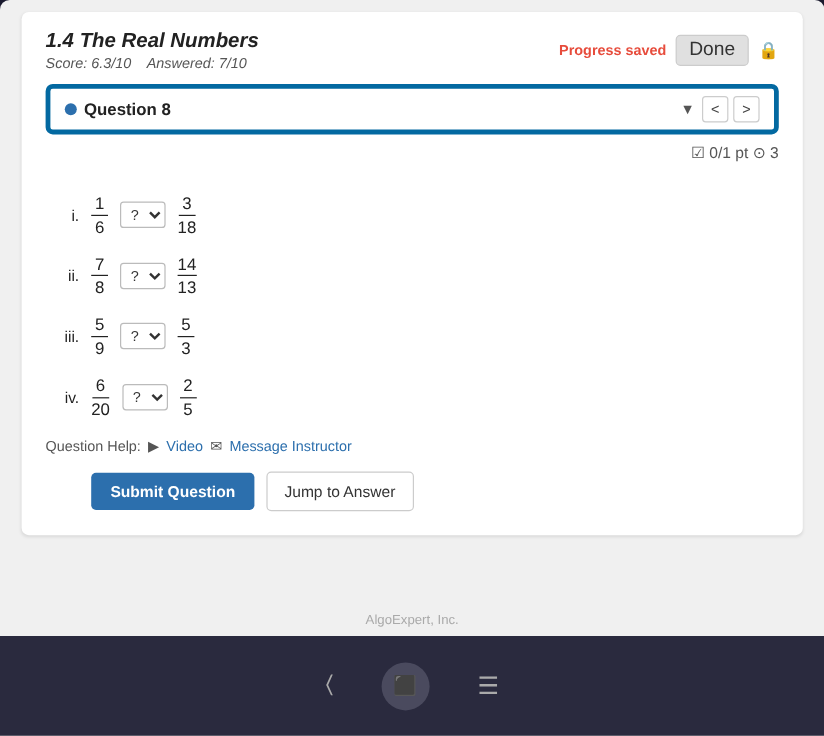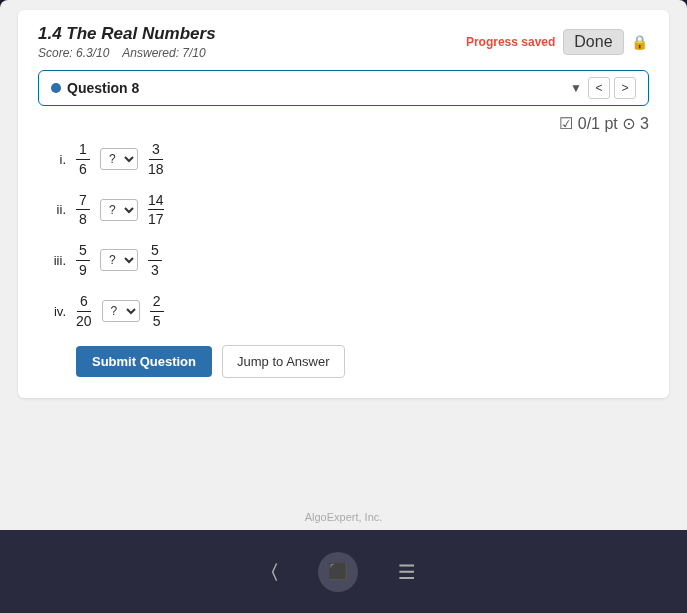--- a/index.html
+++ b/index.html
@@ -82,21 +82,21 @@
     .lock-icon {
       font-size: 14px;
       color: #555;
     }
 
     .question-nav {
       display: flex;
       align-items: center;
       gap: 6px;
       background: white;
-      border: 1px solid #0369a1;
+      border: 4px solid #0369a1;
       border-radius: 6px;
       padding: 6px 12px;
       margin-bottom: 8px;
     }
 
     .question-dot {
       width: 10px;
       height: 10px;
       background: #2c6fad;
       border-radius: 50%;
@@ -132,23 +132,23 @@
       cursor: pointer;
       font-size: 12px;
       display: flex;
       align-items: center;
       justify-content: center;
       color: #444;
     }
 
     .points-line {
       text-align: right;
-      font-size: 16px;
+      font-size: 13px;
       color: #555;
-      margin-bottom: 8px;
+      margin-bottom: 26px;
     }
 
     .question-text {
       font-size: 13px;
       color: #222;
       margin-bottom: 16px;
       line-height: 1.5;
     }
 
     .fractions-area {
@@ -360,21 +360,21 @@
           <span class="fraction-den">8</span>
         </div>
         <select class="compare-select">
           <option>?</option>
           <option>&lt;</option>
           <option>&gt;</option>
           <option>=</option>
         </select>
         <div class="fraction">
           <span class="fraction-num">14</span>
-          <span class="fraction-den">17</span>
+          <span class="fraction-den">13</span>
         </div>
       </div>
 
       <div class="fraction-row">
         <span class="row-label">iii.</span>
         <div class="fraction">
           <span class="fraction-num">5</span>
           <span class="fraction-den">9</span>
         </div>
         <select class="compare-select">
@@ -402,20 +402,27 @@
           <option>=</option>
         </select>
         <div class="fraction">
           <span class="fraction-num">2</span>
           <span class="fraction-den">5</span>
         </div>
       </div>
 
     </div>
 
+    <div class="question-help">
+      <span>Question Help:</span>
+      <span class="video-icon">▶</span>
+      <a class="help-link" href="#">Video</a>
+      <span class="mail-icon">✉</span>
+      <a class="help-link" href="#">Message Instructor</a>
+    </div>
 
     <div class="buttons-row">
       <button class="submit-btn">Submit Question</button>
       <button class="jump-btn">Jump to Answer</button>
     </div>
 
   </div>
 </div>
 
 <div class="watermark">AlgoExpert, Inc.</div>

